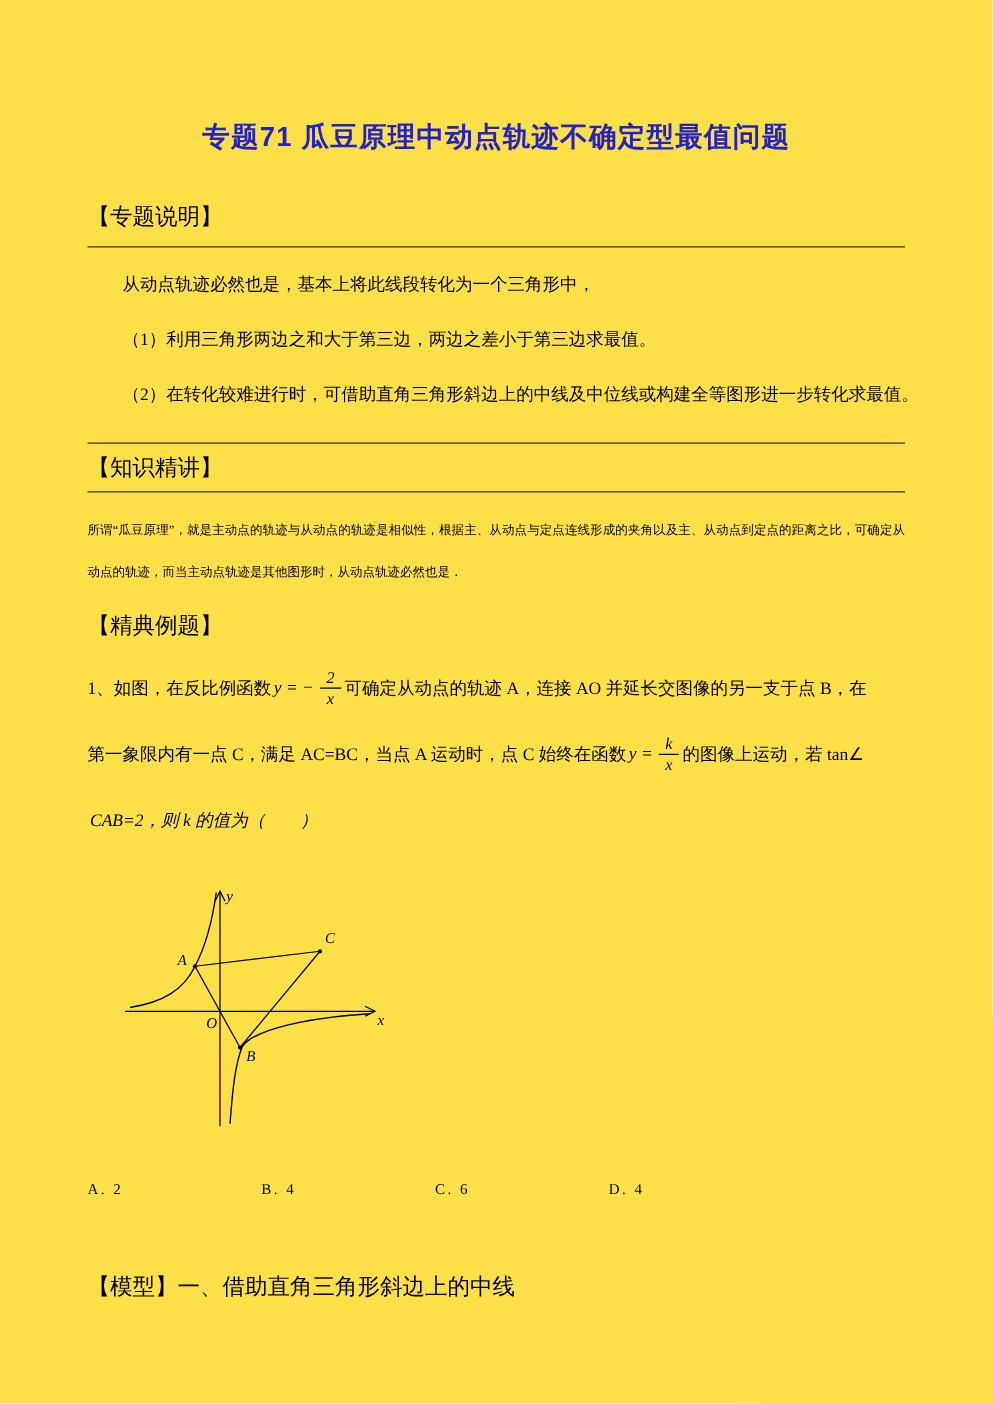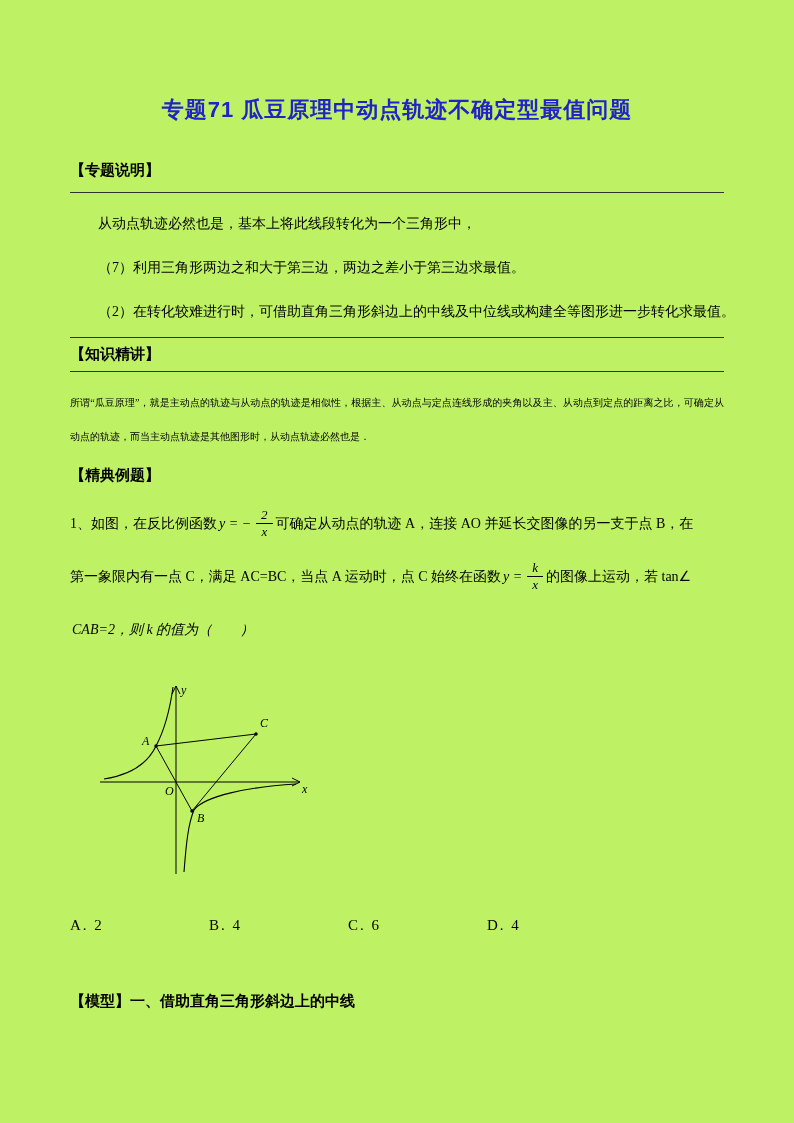--- a/index.html
+++ b/index.html
@@ -1,72 +1,72 @@
 <!DOCTYPE html>
 <html><head>
 <meta charset="utf-8">
 <style>
   * { margin: 0; padding: 0; box-sizing: border-box; }
   html, body { background: #ffffff; }
   .page {
-    width: 794px; height: 1123px; background: #bef264; position: relative;
+    width: 794px; height: 1123px; background: #fde047; position: relative;
     font-family: "Liberation Serif", serif; color: #000; overflow: hidden;
     margin: 0 auto;
   }
   .content { padding: 0 70px; }
   .title {
     text-align: center; margin-top: 95px;
     font-family: "Liberation Sans", sans-serif;
     font-weight: bold; font-size: 22px; letter-spacing: 1px;
   }
   .hdr {
-    font-weight: bold; font-size: 15px; color: #000;
+    font-weight: normal; font-size: 18px; color: #000;
   }
   .hdr-topic { margin-top: 36px; padding-bottom: 12px; border-bottom: 1px solid #333; }
   .topic-body { padding-top: 16px; padding-bottom: 10px; border-bottom: 1px solid #333; }
   .tline {
     font-size: 14px; line-height: 30px; text-indent: 2em; margin-bottom: 14px;
     white-space: nowrap;
   }
-  .tline.last { margin-bottom: 0; text-align: center; }
+  .tline.last { margin-bottom: 12px; text-align: center; }
   .hdr-knowledge { padding: 7px 0; border-bottom: 1px solid #333; }
   .kpara {
     margin-top: 14px; font-size: 10px; line-height: 34px; text-align: justify;
   }
   .hdr-examples { margin-top: 12px; }
   .problem { margin-top: 12px; font-size: 14px; }
   .pline { display: flex; align-items: center; height: 53px; white-space: nowrap; }
   .mi { font-style: italic; padding: 0 2px; }
   .frac {
     display: inline-block; vertical-align: middle; text-align: center;
     font-style: italic; font-size: 13px; line-height: 1.2; margin: 0 3px;
   }
   .frac .num { display: block; border-bottom: 1px solid #000; padding: 0 5px; }
   .frac .den { display: block; padding: 0 5px; }
   .figure { margin-top: 18px; margin-left: 18px; }
   .figure svg { display: block; }
   .fig-label { font-family: "Liberation Serif", serif; font-style: italic; font-size: 12px; }
-  .choices { display: flex; margin-top: 38px; font-size: 15px; }
+  .choices { display: flex; margin-top: 38px; font-size: 12px; }
   .choice { width: 139px; letter-spacing: 2px; }
   .hdr-model { margin-top: 58px; }
 </style>
 </head>
 <body>
 
 <div class="page">
 
   <h1 class="title" style="color: rgb(34, 34, 200);">专题71 瓜豆原理中动点轨迹不确定型最值问题</h1>
 
   <div class="content">
 
     <div class="hdr hdr-topic">【专题说明】</div>
 
     <div class="topic-body">
       <p class="tline">从动点轨迹必然也是，基本上将此线段转化为一个三角形中，</p>
-      <p class="tline">（7）利用三角形两边之和大于第三边，两边之差小于第三边求最值。</p>
+      <p class="tline">（1）利用三角形两边之和大于第三边，两边之差小于第三边求最值。</p>
       <p class="tline last">（2）在转化较难进行时，可借助直角三角形斜边上的中线及中位线或构建全等图形进一步转化求最值。</p>
     </div>
 
     <div class="hdr hdr-knowledge">【知识精讲】</div>
 
     <p class="kpara">所谓“瓜豆原理”，就是主动点的轨迹与从动点的轨迹是相似性，根据主、从动点与定点连线形成的夹角以及主、从动点到定点的距离之比，可确定从动点的轨迹，而当主动点轨迹是其他图形时，从动点轨迹必然也是．</p>
 
     <div class="hdr hdr-examples">【精典例题】</div>
 
     <div class="problem">

